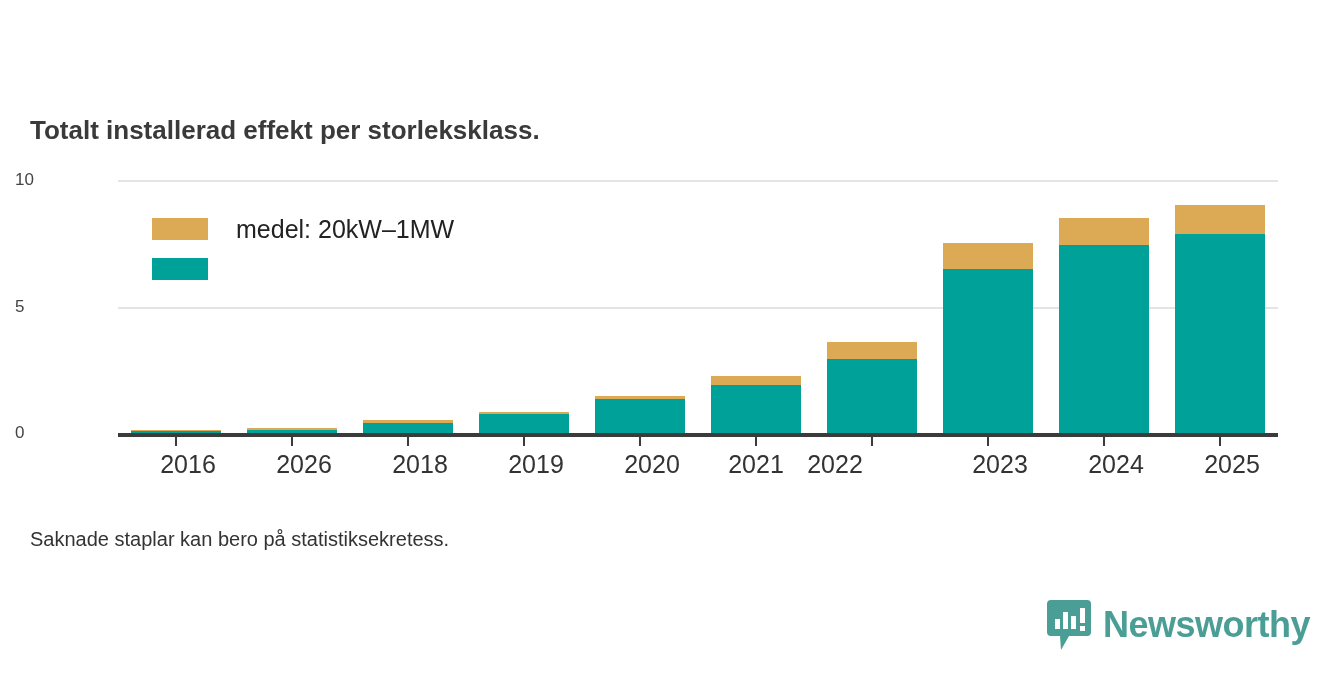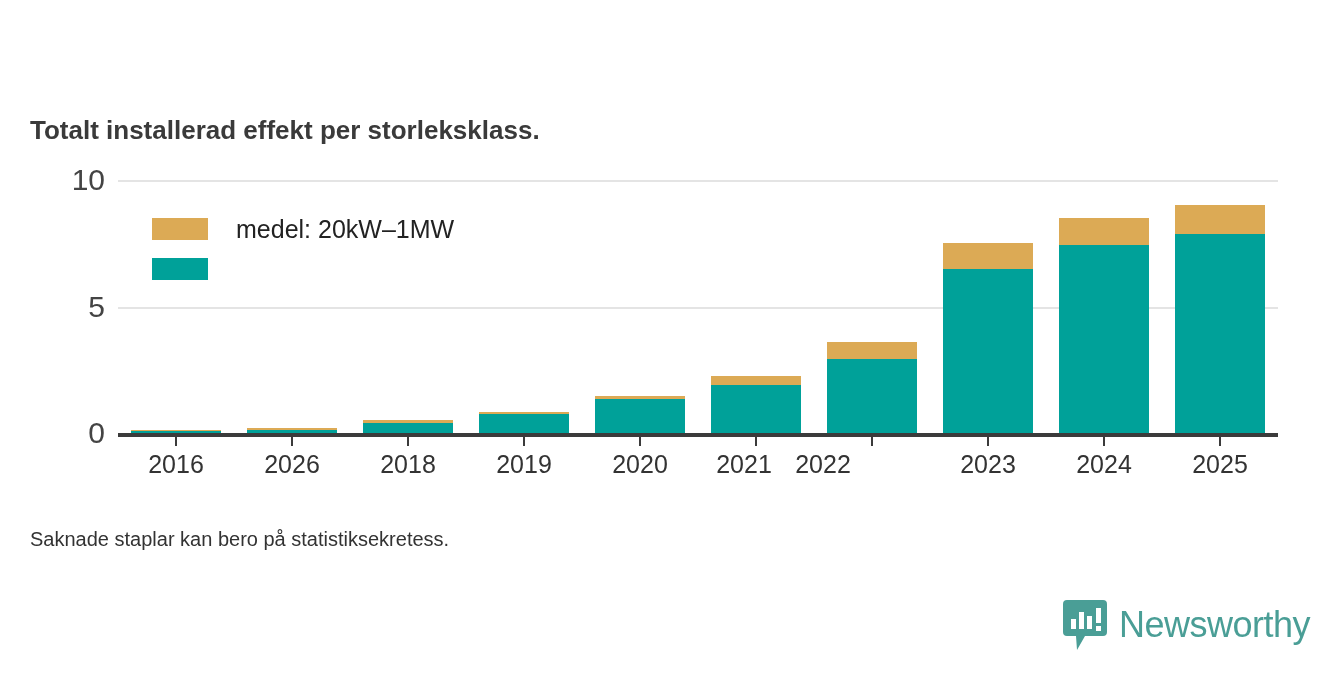--- a/index.html
+++ b/index.html
@@ -51,22 +51,21 @@
     top: 180px;
     width: 1340px;
     height: 270px;
   }
 
   
   .ytick {
     position: absolute;
     right: 1235px;
     width: 90px;
-    text-align: right;
-    font-size: 30px;
+    font-size: 17px;
     color: #444444;
     transform: translateY(-50%);
     white-space: nowrap;
   }
 
   .gridline {
     position: absolute;
     left: 118px;
     width: 1160px;
     height: 2px;
@@ -109,20 +108,21 @@
     background: #3b3b3b;
   }
   .xtick-label {
     position: absolute;
     top: 270px;
     font-size: 25px;
     color: #333333;
     text-align: center;
     transform: translateX(-50%);
     white-space: nowrap;
+    margin-left: 12px;
   }
 
   
   .legend {
     position: absolute;
     left: 152px;
     top: 212px;
   }
   .legend-row {
     display: flex;
@@ -160,21 +160,21 @@
     align-items: center;
   }
   .logo-mark {
     width: 44px;
     height: 50px;
     margin-right: 12px;
     flex: 0 0 auto;
   }
   .logo-text {
     font-size: 36px;
-    font-weight: normal;
+    font-weight: bold;
     color: #4a9e96;
     letter-spacing: -0.5px;
     white-space: nowrap;
   }
 </style>
 </head>
 <body>
 
 <div class="page">
 

